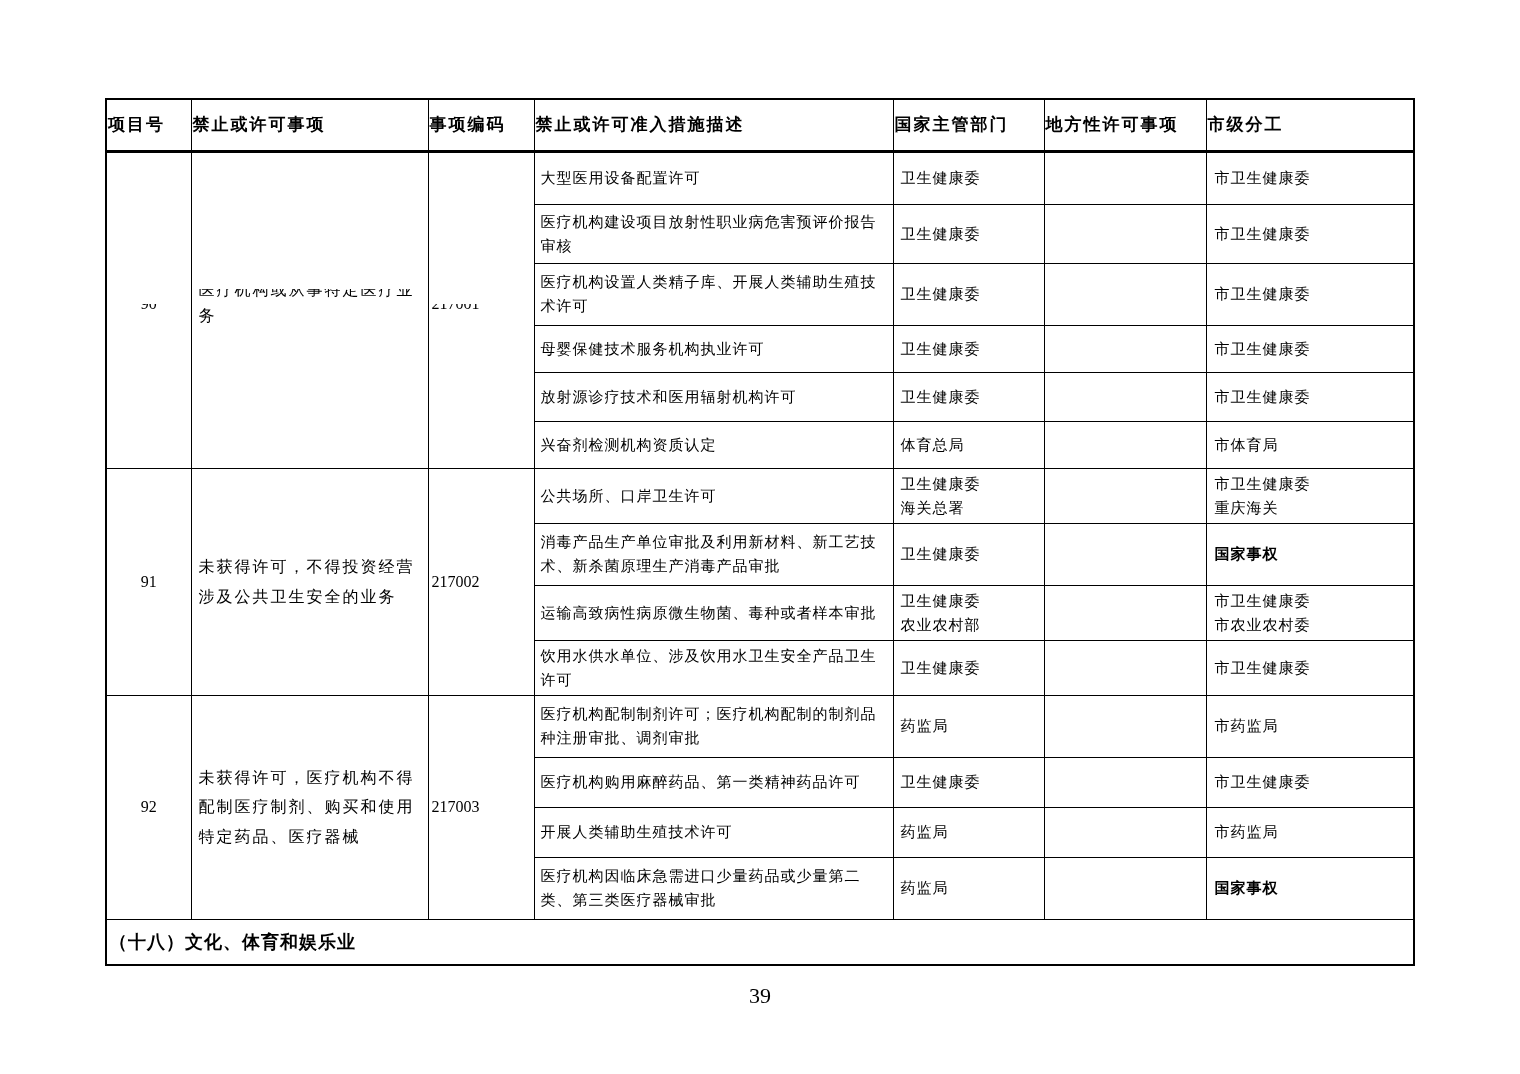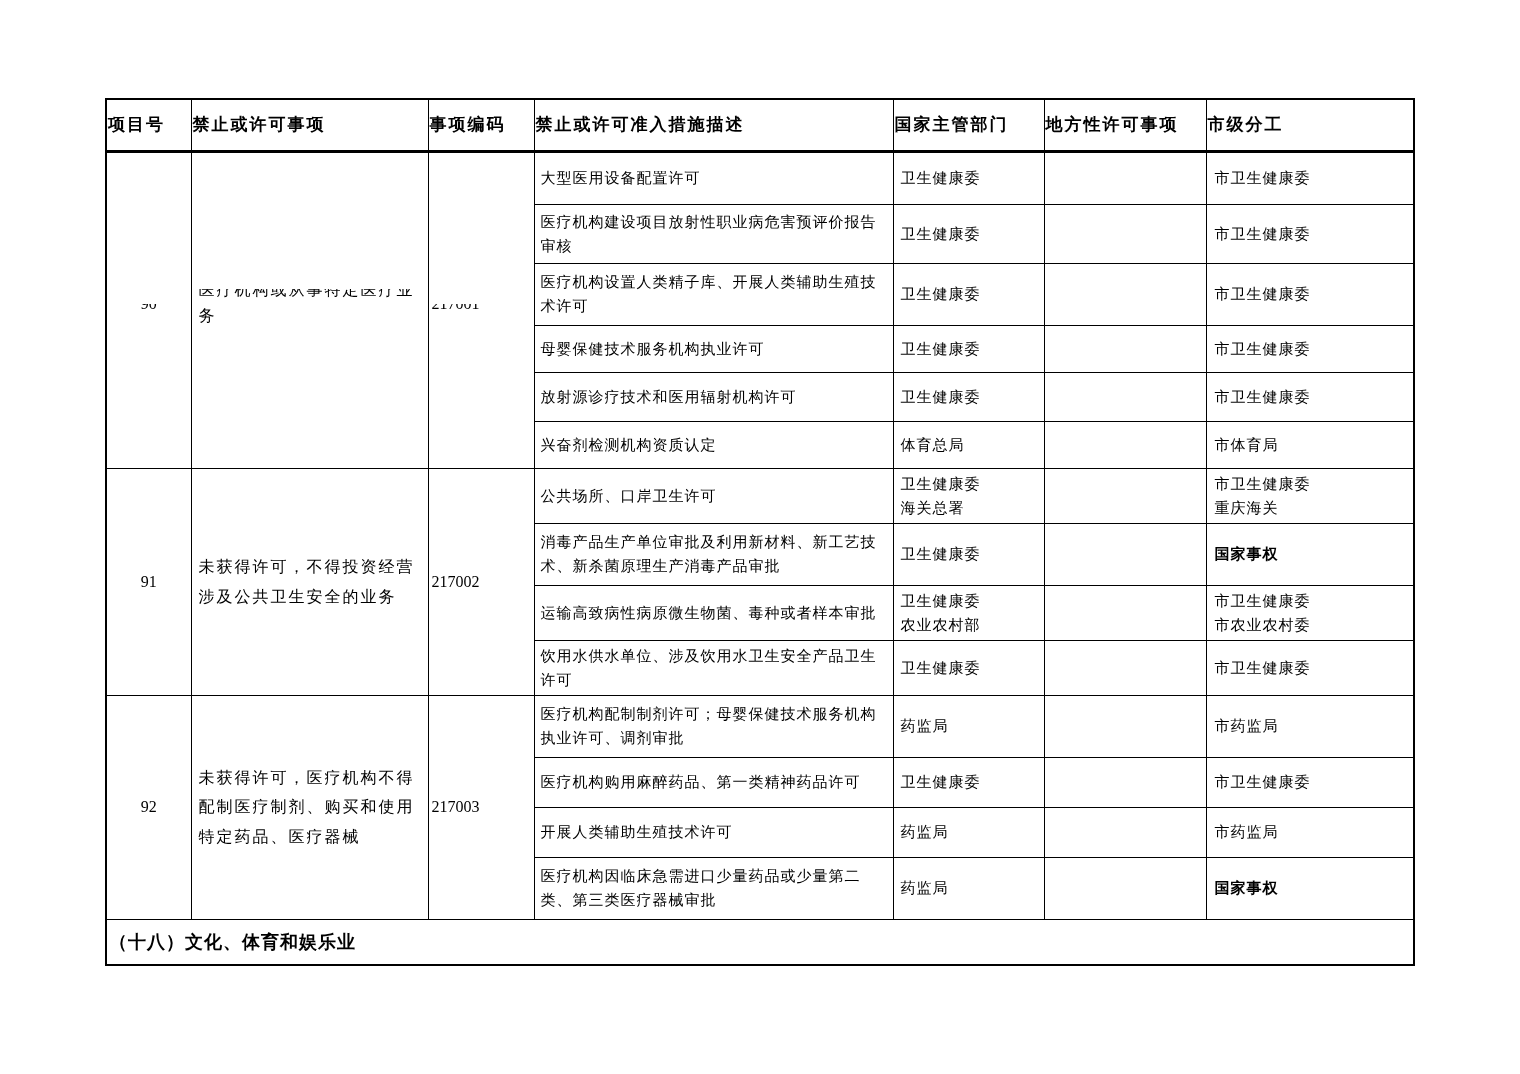--- a/index.html
+++ b/index.html
@@ -192,21 +192,21 @@
       <td class="c-loc"></td>
       <td class="c-mun pre">市卫生健康委</td>
     </tr>
 
     <tr style="height:62px" class="group-start">
       <td class="c-id" rowspan="4">92</td>
       <td class="c-item pre" rowspan="4">未获得许可，医疗机构不得
 配制医疗制剂、购买和使用
 特定药品、医疗器械</td>
       <td class="c-code" rowspan="4">217003</td>
-      <td class="c-desc">医疗机构配制制剂许可；母婴保健技术服务机构执业许可、调剂审批</td>
+      <td class="c-desc">医疗机构配制制剂许可；医疗机构配制的制剂品种注册审批、调剂审批</td>
       <td class="c-nat pre">药监局</td>
       <td class="c-loc"></td>
       <td class="c-mun pre">市药监局</td>
     </tr>
     <tr style="height:50px">
       <td class="c-desc">医疗机构购用麻醉药品、第一类精神药品许可</td>
       <td class="c-nat pre">卫生健康委</td>
       <td class="c-loc"></td>
       <td class="c-mun pre">市卫生健康委</td>
     </tr>
@@ -222,13 +222,14 @@
       <td class="c-loc"></td>
       <td class="c-mun pre hei-bold">国家事权</td>
     </tr>
 
     <tr style="height:46px" class="section-row">
       <td class="c-section" colspan="7">（十八）文化、体育和娱乐业</td>
     </tr>
   </tbody>
     </table>
 
+  <div class="page-number">39</div>
 </div>
 
 </body></html>

